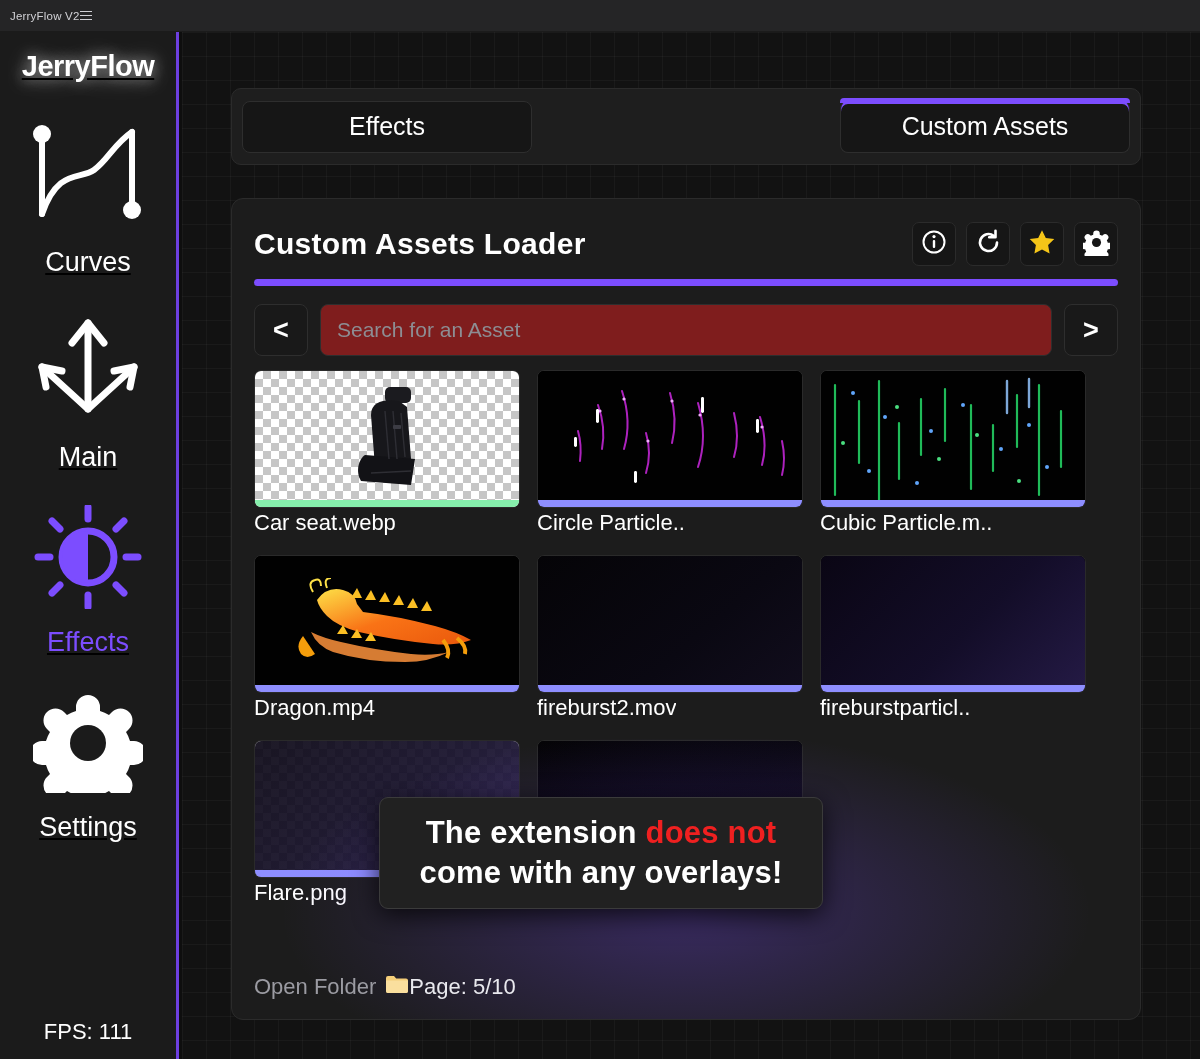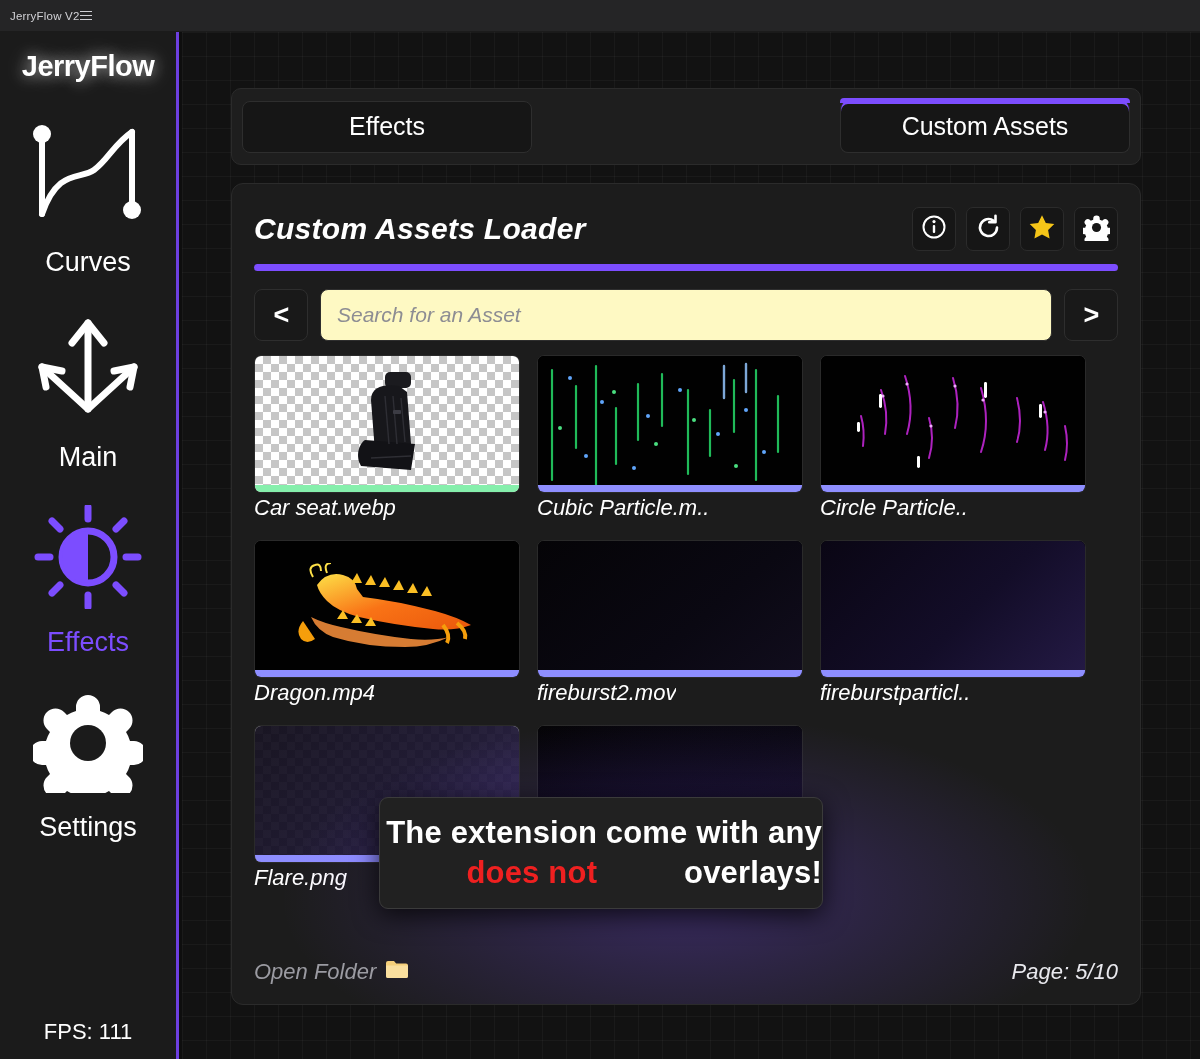--- a/index.html
+++ b/index.html
@@ -18,21 +18,21 @@
     padding-left: 10px; border-bottom: 1px solid #1b1b1b;
   }
   .titlebar-text { color: #d2d2d6; font-size: 11.5px; letter-spacing: .2px; }
   .hamburger { display: flex; flex-direction: column; gap: 2.5px; cursor: pointer; }
   .hamburger i { display: block; width: 12px; height: 1.4px; background: #cfcfd4; }
 
   
   .sidebar {
     position: absolute; left: 0; top: 32px; width: 179px; height: 1027px;
     background: #1b1b1b; border-right: 3px solid #6d3fe0;
-    display: flex; flex-direction: column; align-items: center;
+    display: flex; flex-direction: column; align-items: center; text-decoration: underline;
   }
   .brand {
     margin-top: 18px; color: #ffffff; font-size: 29px; font-weight: bold;
     letter-spacing: -.5px; text-shadow: 0 0 14px rgba(255,255,255,.55), 0 0 26px rgba(255,255,255,.3);
   }
   .nav-item {
     margin-top: 34px; width: 100%; display: flex; flex-direction: column;
     align-items: center; gap: 20px; cursor: pointer;
   }
   .nav-item .nav-label { font-size: 27px; color: #ffffff; }
@@ -68,43 +68,43 @@
     position: relative;
   }
   .tab.active { border-top: none; box-shadow: inset 0 3px 0 0 #7c4dff; }
   .tab.active::before {
     content: ""; position: absolute; left: -1px; right: -1px; top: -3px; height: 5px;
     background: #7c4dff; border-radius: 4px 4px 0 0;
   }
 
   
   .panel {
-    position: absolute; left: 231px; top: 183px; width: 910px; height: 822px;
+    position: absolute; left: 231px; top: 198px; width: 910px; height: 822px;
     background: #1c1c1c; border: 1px solid #2b2b2b; border-radius: 12px;
-    padding: 20px 22px 0 22px; overflow: hidden; font-style: italic;
+    padding: 20px 22px 0 22px; overflow: hidden;
   }
   .panel-head { display: flex; align-items: center; justify-content: space-between; height: 50px; }
   .panel-title { color: #ffffff; font-size: 30px; font-weight: bold; letter-spacing: .3px; }
   .head-actions { display: flex; align-items: center; gap: 10px; }
   .icon-btn {
     width: 44px; height: 44px; background: #161616; border: 1px solid #2b2b2b;
     border-radius: 7px; display: flex; align-items: center; justify-content: center;
     cursor: pointer;
   }
   .accent-bar { height: 7px; border-radius: 4px; background: #7c4dff; margin-top: 10px; }
 
   
   .search-row { display: flex; align-items: center; gap: 12px; margin-top: 18px; }
   .nav-arrow {
     width: 54px; height: 52px; background: #191919; border: 1px solid #2e2e2e;
     border-radius: 8px; color: #ffffff; font-size: 27px; font-weight: bold;
     display: flex; align-items: center; justify-content: center; cursor: pointer;
   }
   .search-box {
-    flex: 1; height: 52px; background: #fef9c3; border: 1px solid #2e2e2e;
+    flex: 1; height: 52px; background: #7f1d1d; border: 1px solid #2e2e2e;
     border-radius: 8px; display: flex; align-items: center; padding: 0 16px;
   }
   .search-placeholder { color: #8d8d93; font-size: 21px; }
 
   
   .grid { margin-top: 14px; display: grid; grid-template-columns: repeat(3, 266px); gap: 17px 17px; }
   .cell { width: 266px; }
   .thumb {
     position: relative; width: 266px; height: 138px; border-radius: 7px;
     overflow: hidden; background: #000; border: 1px solid #2a2a2a; cursor: pointer;
@@ -136,38 +136,38 @@
   .filmburn-hole {
     position: absolute; left: 29px; top: 55px; width: 33px; height: 40px;
     background: #060202; border-radius: 7px;
   }
   .purple-fade { position: absolute; inset: 0; background: linear-gradient(135deg, #0a0614 0%, #130d28 55%, #241a45 100%); }
   .dark-fade { position: absolute; inset: 0; background: linear-gradient(140deg, #050407 0%, #0a0812 60%, #110d1d 100%); }
 
   
   .panel-foot {
     position: absolute; left: 22px; right: 22px; bottom: 14px; height: 36px;
-    display: flex; align-items: center; justify-content: space-between;
+    display: flex; align-items: center; justify-content: flex-start;
   }
   .open-folder { display: flex; align-items: center; gap: 9px; color: #9b9ba2; font-size: 22px; cursor: pointer; }
   .page-num { color: #e9e9ee; font-size: 22px; }
 
   
   .row3-glow {
     position: absolute; left: 0; right: 0; bottom: 0; height: 280px;
     background: radial-gradient(ellipse 62% 90% at 50% 62%, rgba(124,77,255,.30), rgba(124,77,255,0) 72%);
     pointer-events: none;
   }
 
   
   .tooltip {
     position: absolute; left: 379px; top: 797px; width: 444px; height: 112px;
     background: #212121; border: 1px solid #3b3b3b; border-radius: 9px;
-    display: flex; flex-direction: row; align-items: center; justify-content: center;
-    box-shadow: 0 6px 26px rgba(0,0,0,.75); z-index: 40; text-align: right;
+    display: flex; flex-direction: column; align-items: center; justify-content: center;
+    box-shadow: 0 6px 26px rgba(0,0,0,.75); z-index: 40; text-align: left;
   }
   .tooltip-line { color: #ffffff; font-size: 31px; font-weight: bold; line-height: 1.28; letter-spacing: .2px; }
   .tt-red { color: #ef2020; }
   .star-badge { color: #f5c518; font-size: 27px; line-height: 1; }
 </style>
 </head>
 <body>
 
 <div id="app">
 
@@ -333,20 +333,59 @@
         </div>
         <div class="cell-foot">
           <span class="cell-name">Car seat.webp</span>
         </div>
       </div>
 
       <div class="cell">
         <div class="thumb">
           <div class="art-black">
             <svg width="266" height="138" viewBox="0 0 266 138">
+              <g stroke="#c026d3" stroke-width="2" fill="none" stroke-linecap="round" opacity=".9">
+                <path d="M40 60 q4 14 2 30"></path>
+                  <path d="M60 34 q8 22 4 44"></path>
+                <path d="M84 20 q10 30 2 58"></path>
+                  <path d="M108 62 q6 20 0 40"></path>
+                <path d="M132 22 q8 26 2 50"></path>
+                  <path d="M160 32 q10 34 0 64"></path>
+                <path d="M196 42 q6 24 0 44"></path>
+                  <path d="M222 46 q8 26 2 48"></path>
+                <path d="M244 70 q4 18 0 34"></path>
+              </g>
+              <g fill="#f0abfc">
+                <circle cx="62" cy="40" r="1.6"></circle>
+                  <circle cx="86" cy="28" r="1.6"></circle>
+                <circle cx="134" cy="30" r="1.6"></circle>
+                  <circle cx="162" cy="44" r="1.6"></circle>
+                <circle cx="224" cy="56" r="1.6"></circle>
+                  <circle cx="110" cy="70" r="1.6"></circle>
+              </g>
+              <g fill="#ffffff">
+                <rect x="58" y="38" width="3" height="14" rx="1.4"></rect>
+                <rect x="163" y="26" width="3" height="16" rx="1.4"></rect>
+                <rect x="218" y="48" width="3" height="14" rx="1.4"></rect>
+                <rect x="96" y="100" width="3" height="12" rx="1.4"></rect>
+                <rect x="36" y="66" width="3" height="10" rx="1.4"></rect>
+              </g>
+            </svg>
+          </div>
+          <div class="thumb-bar"></div>
+        </div>
+        <div class="cell-foot">
+          <span class="cell-name">Circle Particle..</span>
+        </div>
+      </div>
+
+      <div class="cell">
+        <div class="thumb">
+          <div class="art-black">
+            <svg width="266" height="138" viewBox="0 0 266 138">
               <g stroke="#22c55e" stroke-width="2.2" stroke-linecap="round" opacity=".95">
                 <path d="M14 14 L14 124"></path>
                   <path d="M38 30 L38 92"></path>
                   <path d="M58 10 L58 130"></path>
                 <path d="M78 52 L78 108"></path>
                   <path d="M100 28 L100 84"></path>
                   <path d="M124 18 L124 70"></path>
                 <path d="M150 34 L150 118"></path>
                   <path d="M172 54 L172 100"></path>
                   <path d="M196 24 L196 76"></path>
@@ -374,59 +413,20 @@
                   <circle cx="156" cy="64" r="2"></circle>
                 <circle cx="198" cy="110" r="2"></circle>
                   <circle cx="22" cy="72" r="2"></circle>
               </g>
             </svg>
           </div>
           <div class="thumb-bar"></div>
         </div>
         <div class="cell-foot">
           <span class="cell-name">Cubic Particle.m..</span>
-        </div>
-      </div>
-
-      <div class="cell">
-        <div class="thumb">
-          <div class="art-black">
-            <svg width="266" height="138" viewBox="0 0 266 138">
-              <g stroke="#c026d3" stroke-width="2" fill="none" stroke-linecap="round" opacity=".9">
-                <path d="M40 60 q4 14 2 30"></path>
-                  <path d="M60 34 q8 22 4 44"></path>
-                <path d="M84 20 q10 30 2 58"></path>
-                  <path d="M108 62 q6 20 0 40"></path>
-                <path d="M132 22 q8 26 2 50"></path>
-                  <path d="M160 32 q10 34 0 64"></path>
-                <path d="M196 42 q6 24 0 44"></path>
-                  <path d="M222 46 q8 26 2 48"></path>
-                <path d="M244 70 q4 18 0 34"></path>
-              </g>
-              <g fill="#f0abfc">
-                <circle cx="62" cy="40" r="1.6"></circle>
-                  <circle cx="86" cy="28" r="1.6"></circle>
-                <circle cx="134" cy="30" r="1.6"></circle>
-                  <circle cx="162" cy="44" r="1.6"></circle>
-                <circle cx="224" cy="56" r="1.6"></circle>
-                  <circle cx="110" cy="70" r="1.6"></circle>
-              </g>
-              <g fill="#ffffff">
-                <rect x="58" y="38" width="3" height="14" rx="1.4"></rect>
-                <rect x="163" y="26" width="3" height="16" rx="1.4"></rect>
-                <rect x="218" y="48" width="3" height="14" rx="1.4"></rect>
-                <rect x="96" y="100" width="3" height="12" rx="1.4"></rect>
-                <rect x="36" y="66" width="3" height="10" rx="1.4"></rect>
-              </g>
-            </svg>
-          </div>
-          <div class="thumb-bar"></div>
-        </div>
-        <div class="cell-foot">
-          <span class="cell-name">Circle Particle..</span>
         </div>
       </div>
 
       <div class="cell">
         <div class="thumb">
           <div class="art-black">
             <svg class="dragon-glow" viewBox="0 0 190 92">
               <defs>
                 <linearGradient id="dg" x1="0" y1="0" x2="1" y2="1">
                   <stop offset="0%" stop-color="#fde047"></stop>

